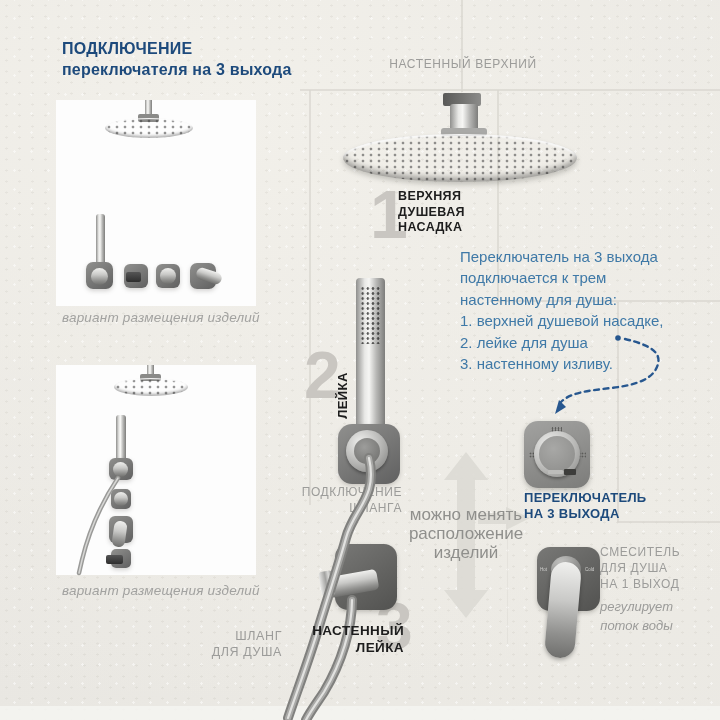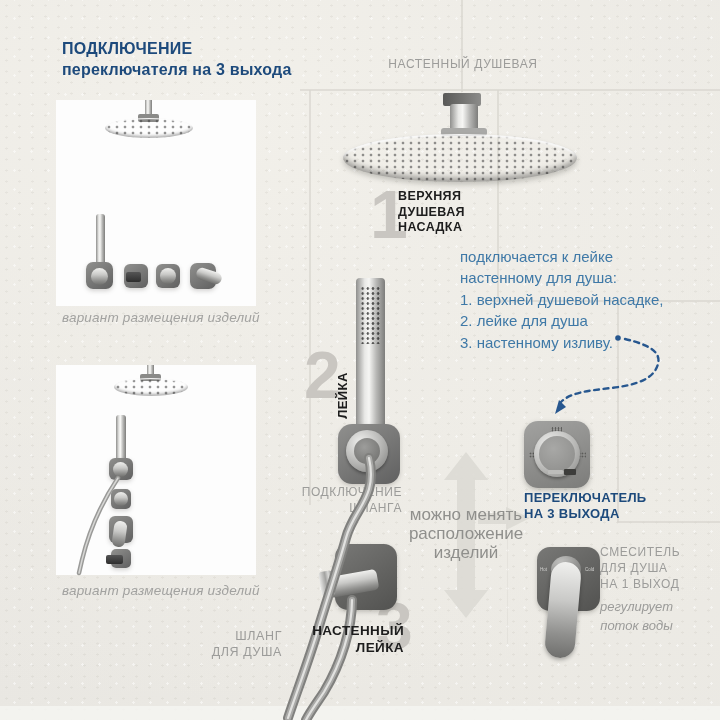--- a/index.html
+++ b/index.html
@@ -149,31 +149,32 @@
       <polygon points="555,414 566,407 559,400" fill="#27578f"></polygon>
     </g>
   </svg>
 
   <div class="abs title" style="left:62px;top:38px;">
     <div>ПОДКЛЮЧЕНИЕ</div>
     <div>переключателя на 3 выхода</div>
   </div>
 
   <div class="abs graylab" style="left:368px;top:56px;width:190px;text-align:center;font-size:12px;line-height:16px;">
-    <div>НАСТЕННЫЙ ДУШЕВАЯ</div>
+    <div>НАСТЕННЫЙ ВЕРХНИЙ</div>
   </div>
 
   <div class="abs blklab" style="left:398px;top:189px;font-size:12.5px;line-height:15.5px;">
     <div>ВЕРХНЯЯ</div>
     <div>ДУШЕВАЯ</div>
     <div>НАСАДКА</div>
   </div>
 
   <div class="abs desc" style="left:460px;top:246px;width:245px;">
-    <div>подключается к лейке</div>
+    <div>Переключатель на 3 выхода</div>
+    <div>подключается к трем</div>
     <div>настенному для душа:</div>
     <div>1. верхней душевой насадке,</div>
     <div>2. лейке для душа</div>
     <div>3. настенному изливу.</div>
   </div>
 
   <div class="abs caption" style="left:62px;top:310px;">вариант размещения изделий</div>
   <div class="abs caption" style="left:62px;top:583px;">вариант размещения изделий</div>
 
   <div class="abs blklab" style="left:304px;top:388px;width:76px;text-align:center;font-size:13px;transform:rotate(-90deg);">ЛЕЙКА</div>

